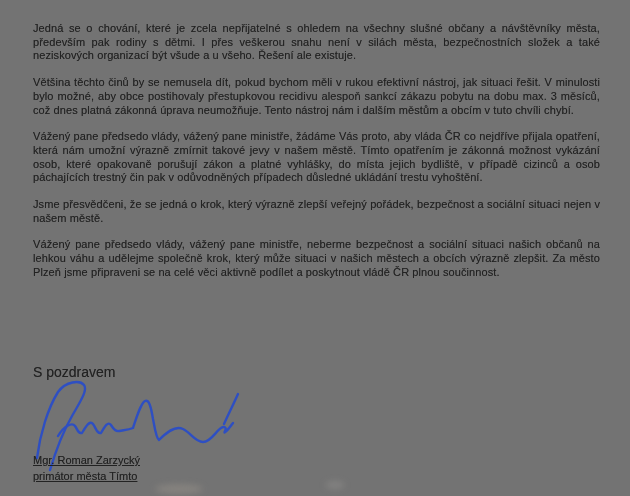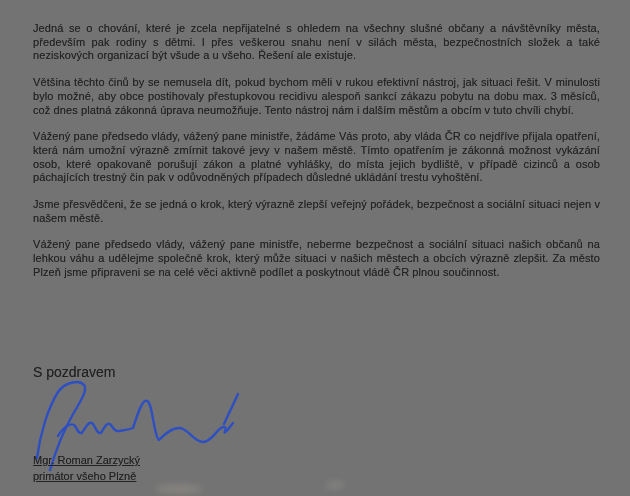--- a/index.html
+++ b/index.html
@@ -129,19 +129,19 @@
                C 183 72, 188 61, 193 58
                C 196 56, 199 57, 197 61
                C 195 65, 199 61, 205 53"></path>
 
       <path d="M 210 24 C 206 33, 200 45, 196 54"></path>
     </svg>
   </div>
 
   <div class="signer-block">
     <div>Mgr. Roman Zarzycký</div>
-    <div>primátor všeho Plzně</div>
+    <div>primátor města Tímto</div>
   </div>
 
   <div class="smudge smudge-1"></div>
   <div class="smudge smudge-2"></div>
 
 </div>
 
 </body></html>

